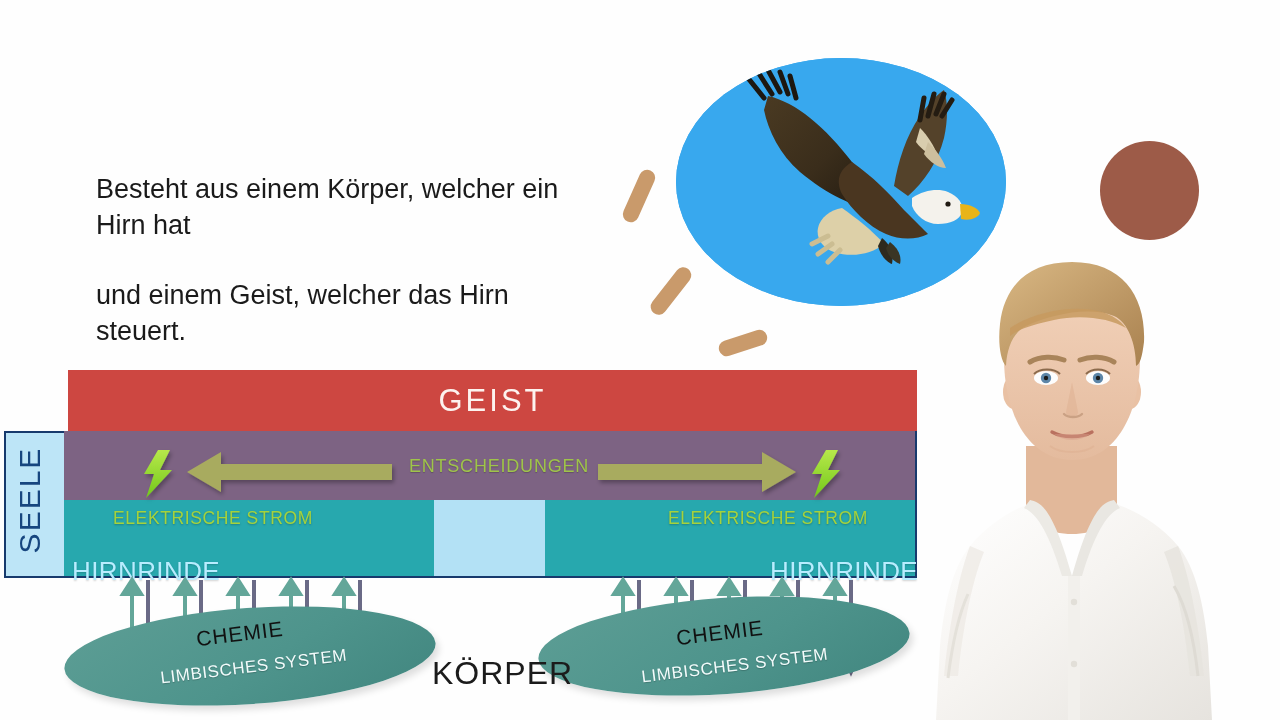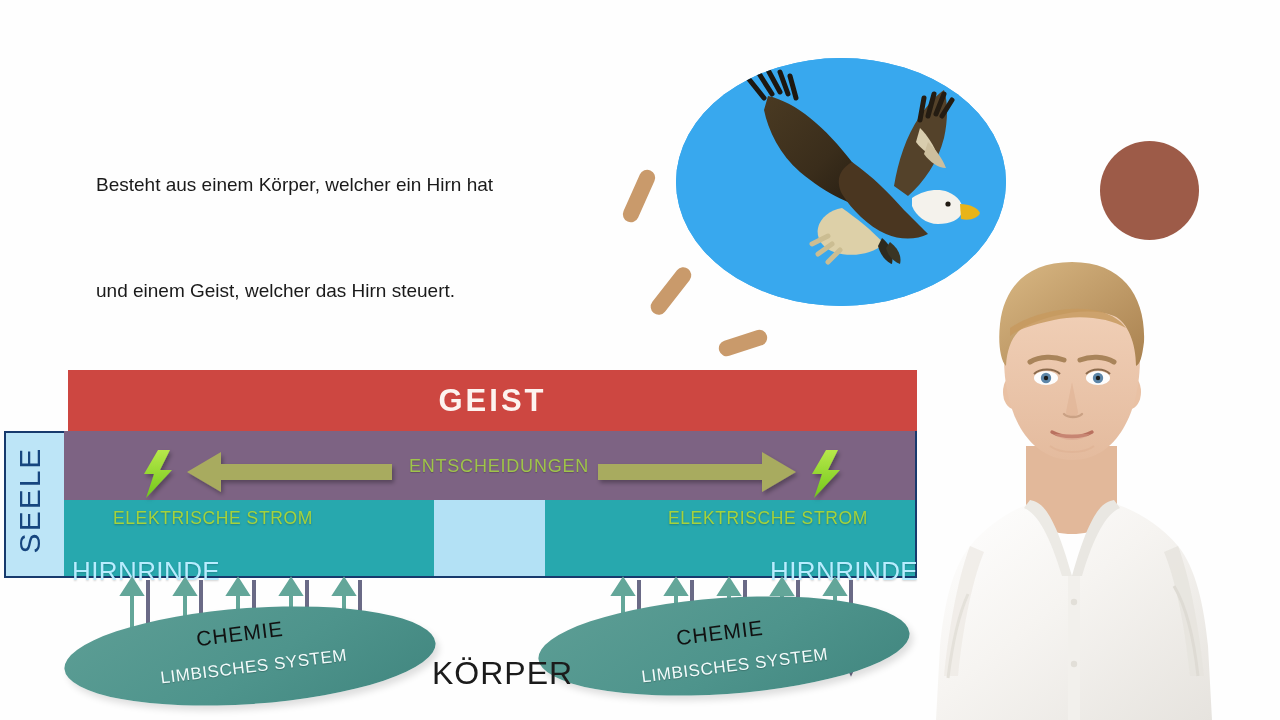--- a/index.html
+++ b/index.html
@@ -12,21 +12,21 @@
   #slide{position:absolute;inset:0;background:#fefefe;}
 
   
   .headline{
     position:absolute;left:96px;top:78px;
     font-size:34px;font-weight:400;color:#1a1a1a;
     letter-spacing:.2px;white-space:nowrap;
   }
   .para{
     position:absolute;left:96px;
-    font-size:19px;line-height:1.33;color:#1a1a1a;
+    font-size:27px;line-height:1.33;color:#1a1a1a;
     width:510px;font-weight:400;
   }
   .para.p1{top:172px;}
   .para.p2{top:278px;}
 
   
   .eagle-ellipse{
     position:absolute;left:676px;top:58px;width:330px;height:248px;
     border-radius:50%;background:#38a8ee;overflow:hidden;
   }
@@ -49,21 +49,21 @@
   .presenter svg{display:block;}
 
   
   .geist-band{
     position:absolute;left:68px;top:370px;width:849px;height:62px;
     background:#cd4741;
   }
   .geist-label{
     position:absolute;left:0;top:0;width:100%;height:100%;
     display:flex;align-items:center;justify-content:center;
-    color:#fdf3ef;font-size:31px;letter-spacing:3px;font-weight:700;
+    color:#fdf3ef;font-size:31px;letter-spacing:3px;font-weight:400;
     padding-right:0px;
   }
 
   .soul-box{
     position:absolute;left:4px;top:431px;width:913px;height:147px;
     background:#bde5f7;border:2.5px solid #173a6d;box-sizing:border-box;
   }
   .seele-label{
     position:absolute;left:-36px;top:50px;width:120px;
     transform:rotate(-90deg);

